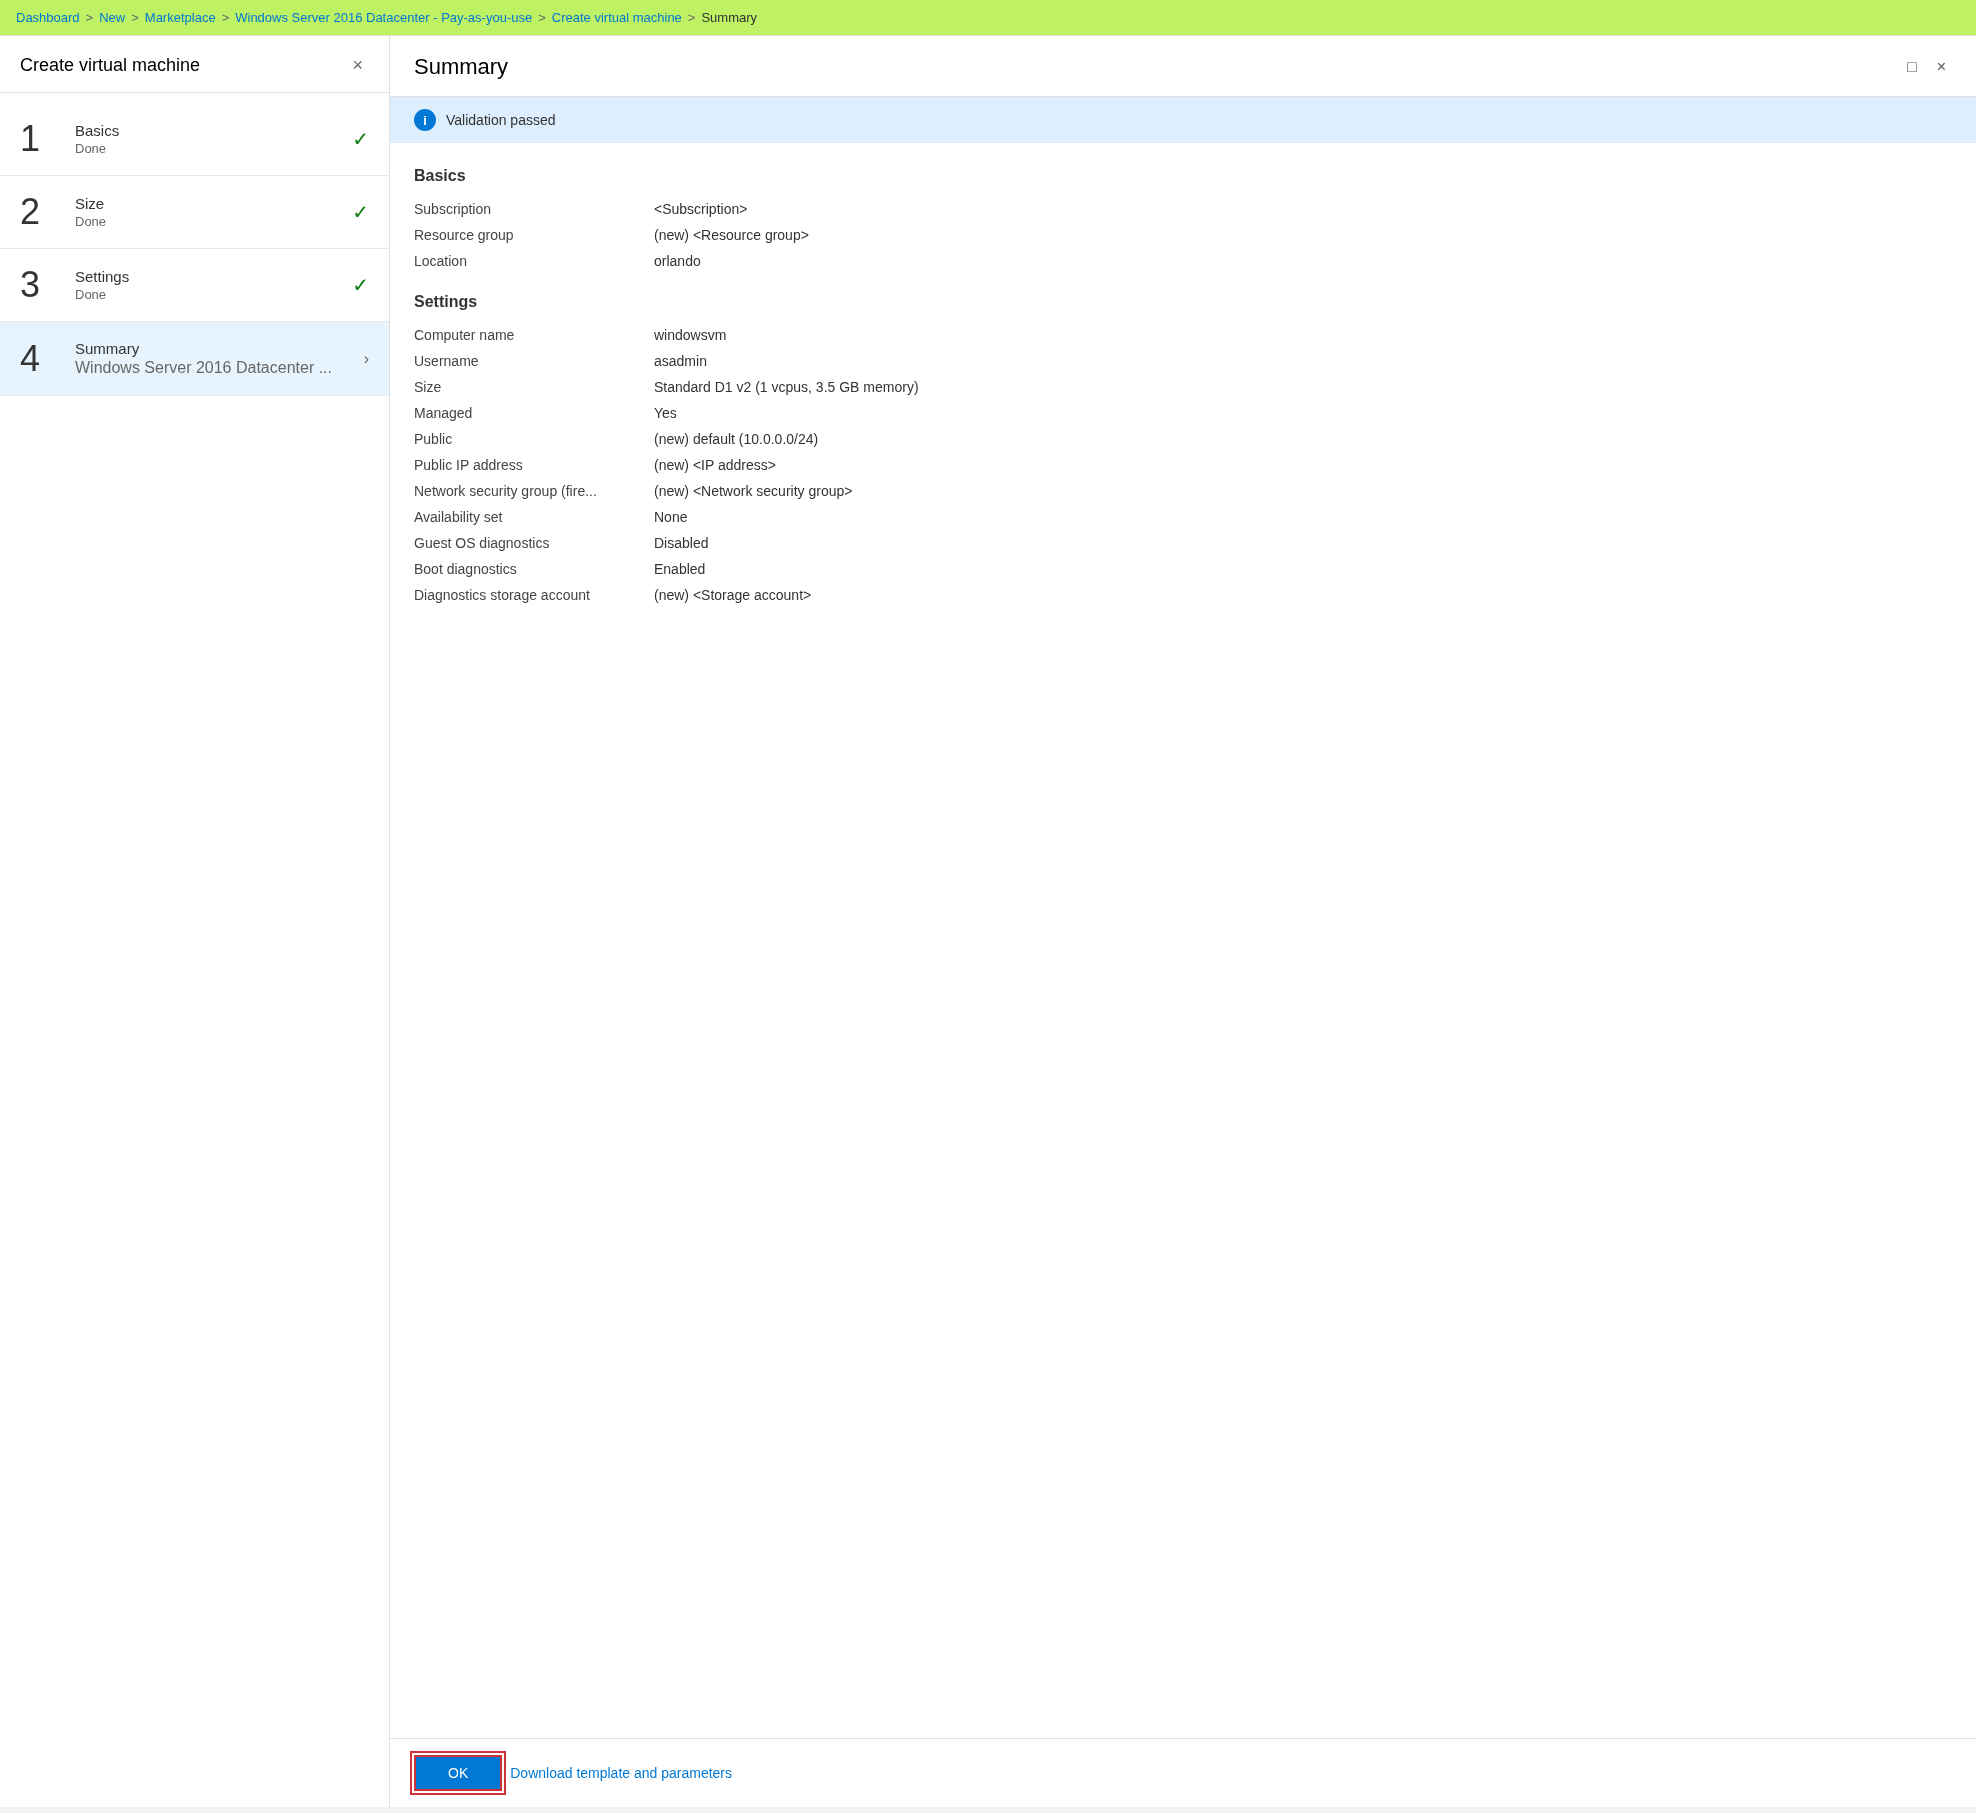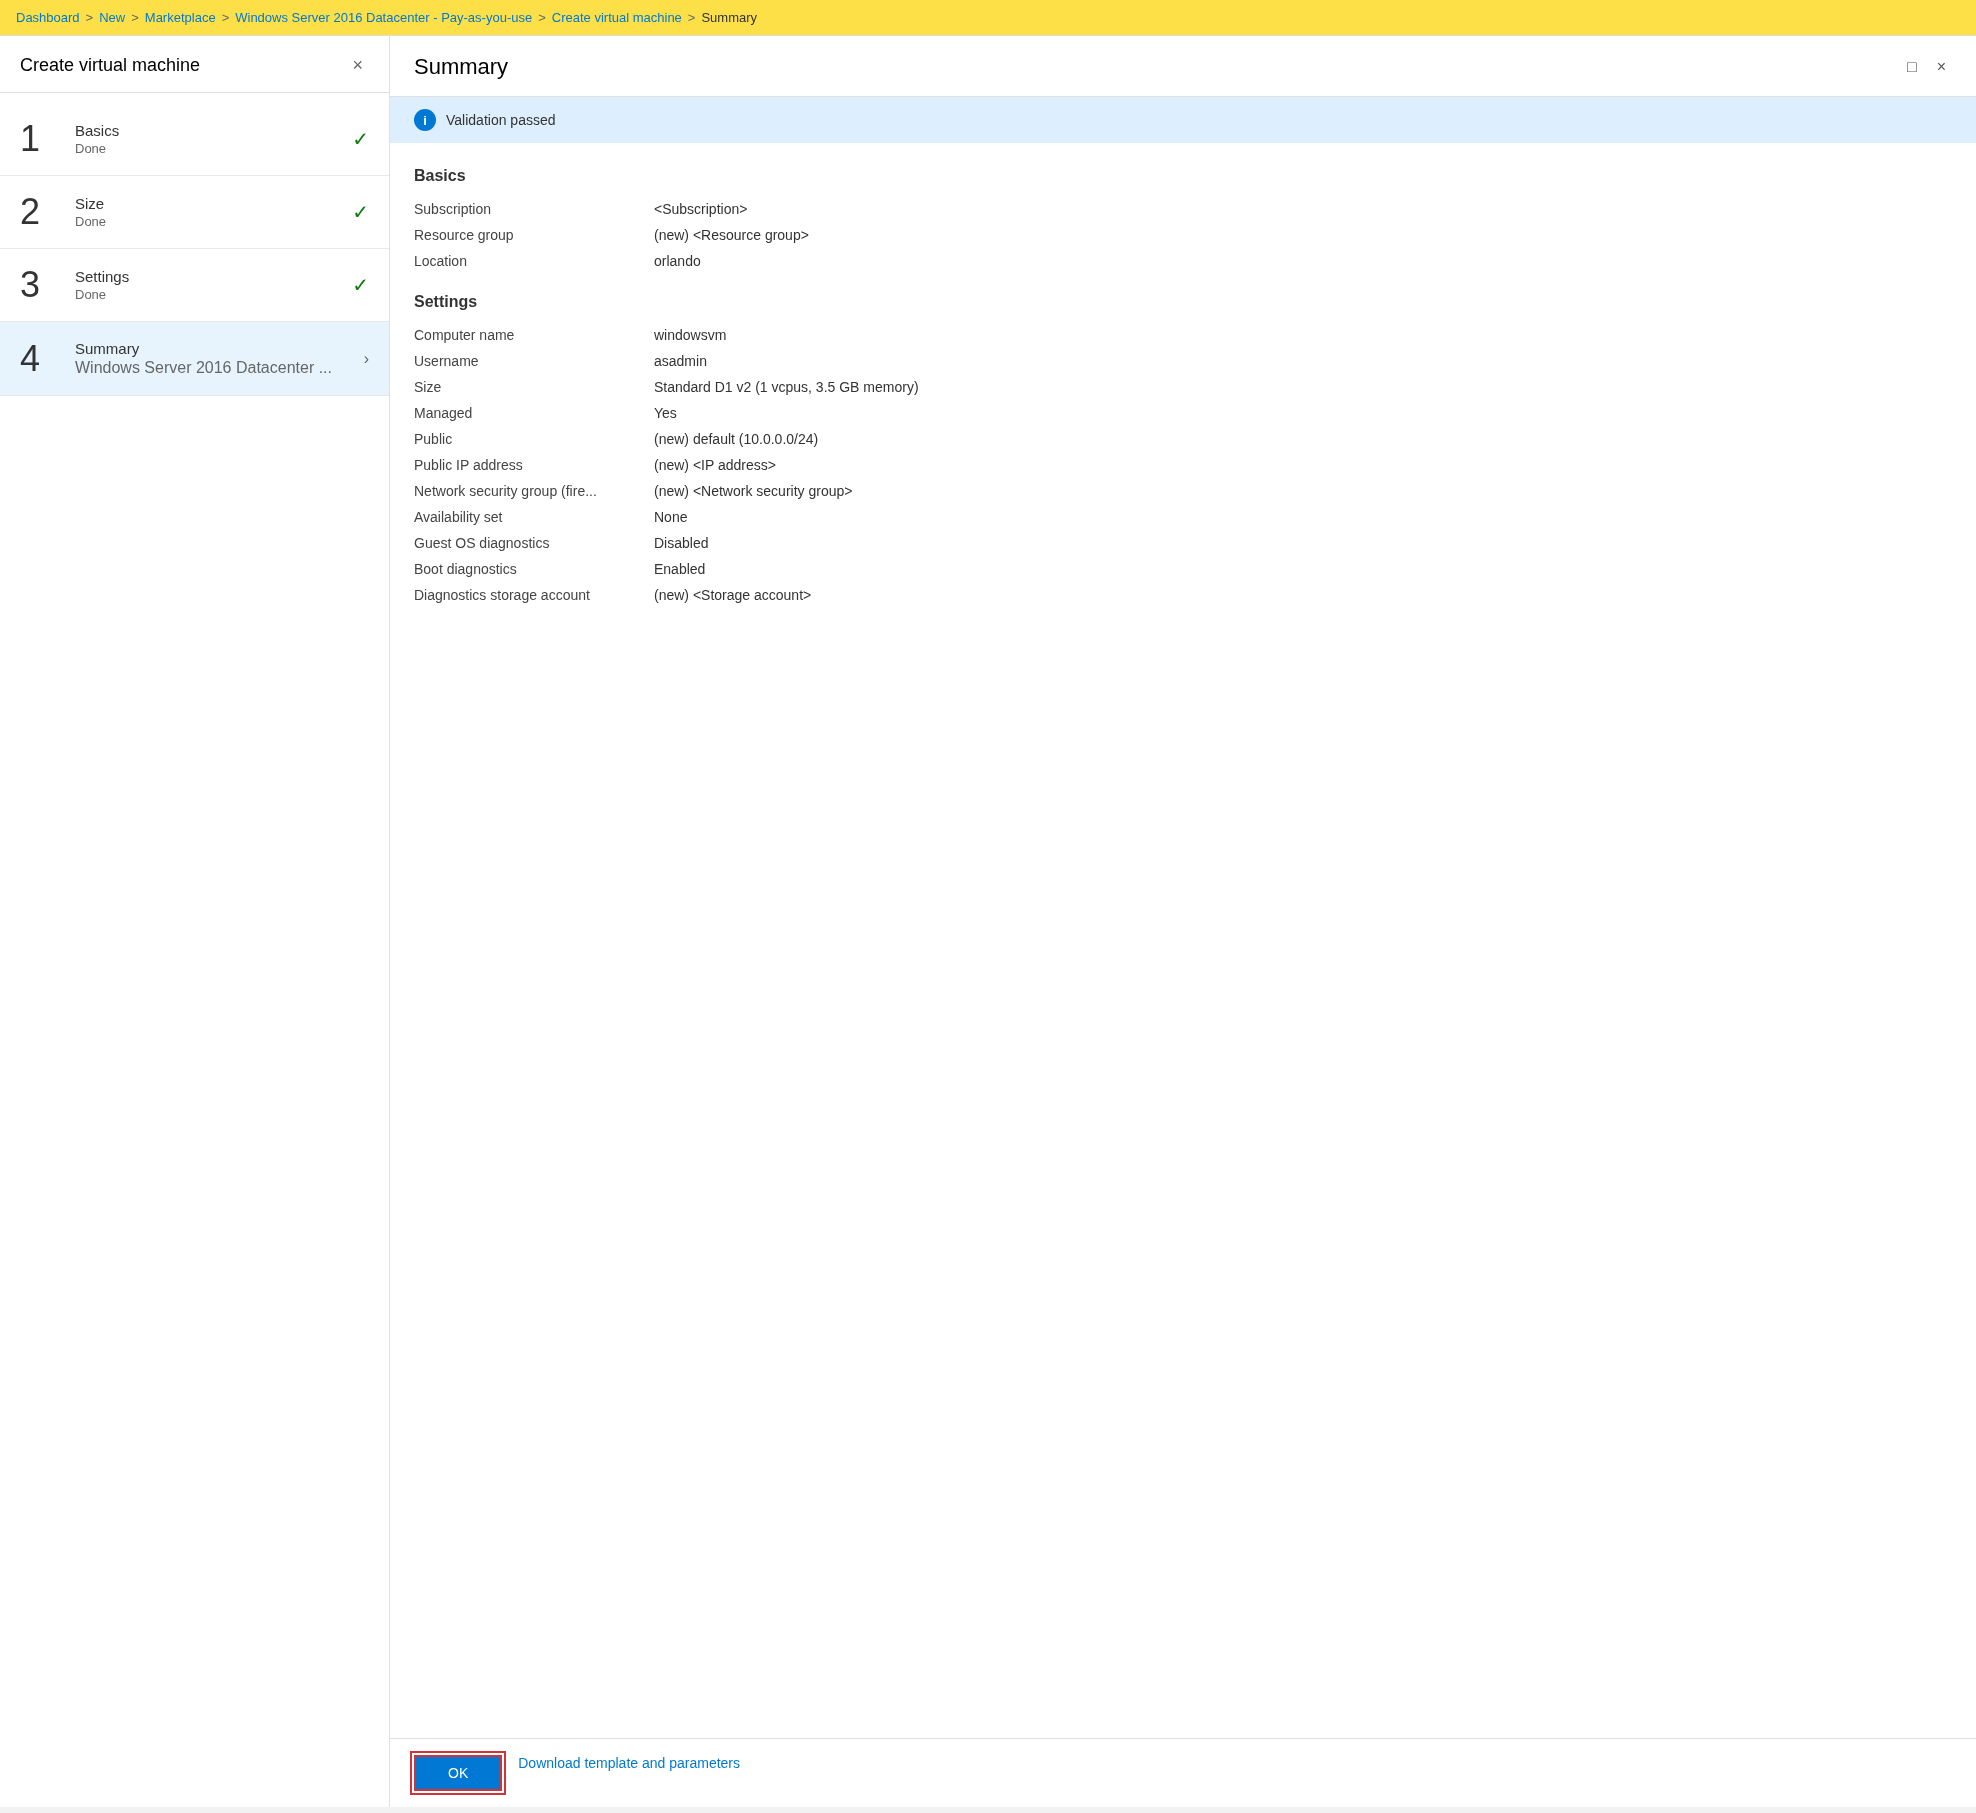--- a/index.html
+++ b/index.html
@@ -8,21 +8,21 @@
       font-size: 14px;
       background: #f2f2f2;
       color: #333;
     }
 
     
     .breadcrumb {
       display: flex;
       align-items: center;
       padding: 10px 16px;
-      background: #fde047;
+      background: #bef264;
       font-size: 13px;
       color: #0078d4;
       border-bottom: 1px solid #e0e0e0;
       flex-wrap: wrap;
       gap: 4px;
     }
     .breadcrumb a {
       color: #0078d4;
       text-decoration: none;
       cursor: pointer;
@@ -235,22 +235,22 @@
     .summary-value {
       color: #333;
       font-size: 14px;
     }
 
     
     .right-panel-footer {
       padding: 16px 24px;
       border-top: 1px solid #e0e0e0;
       display: flex;
-      align-items: flex-start;
-      gap: 16px;
+      align-items: center;
+      gap: 8px;
     }
 
     .ok-btn {
       background: #0078d4;
       color: white;
       border: 2px solid #d13438;
       padding: 8px 32px;
       font-size: 14px;
       cursor: pointer;
       min-width: 80px;

